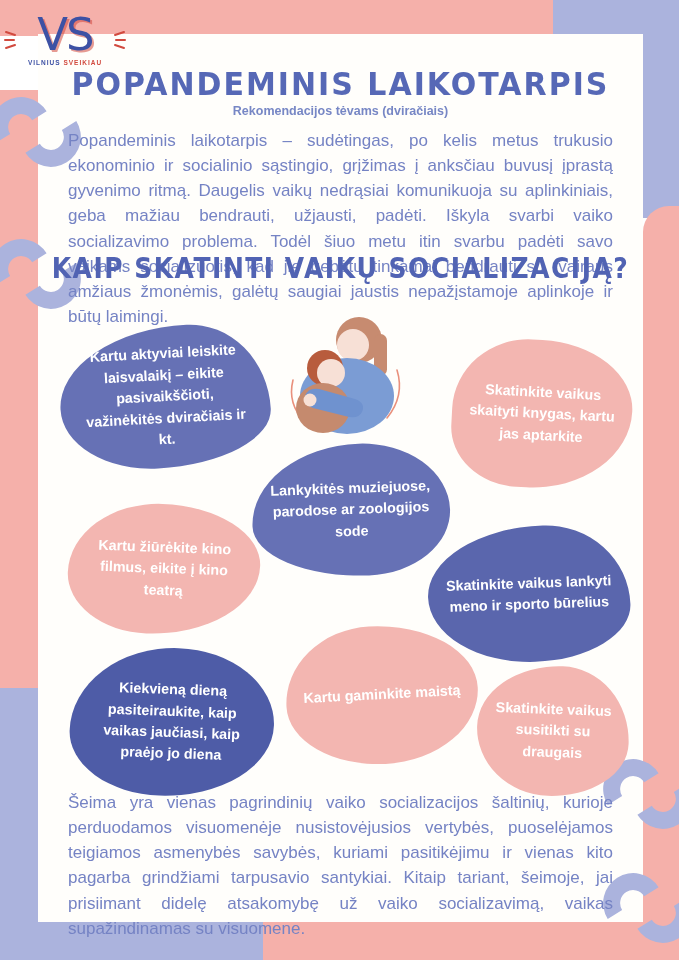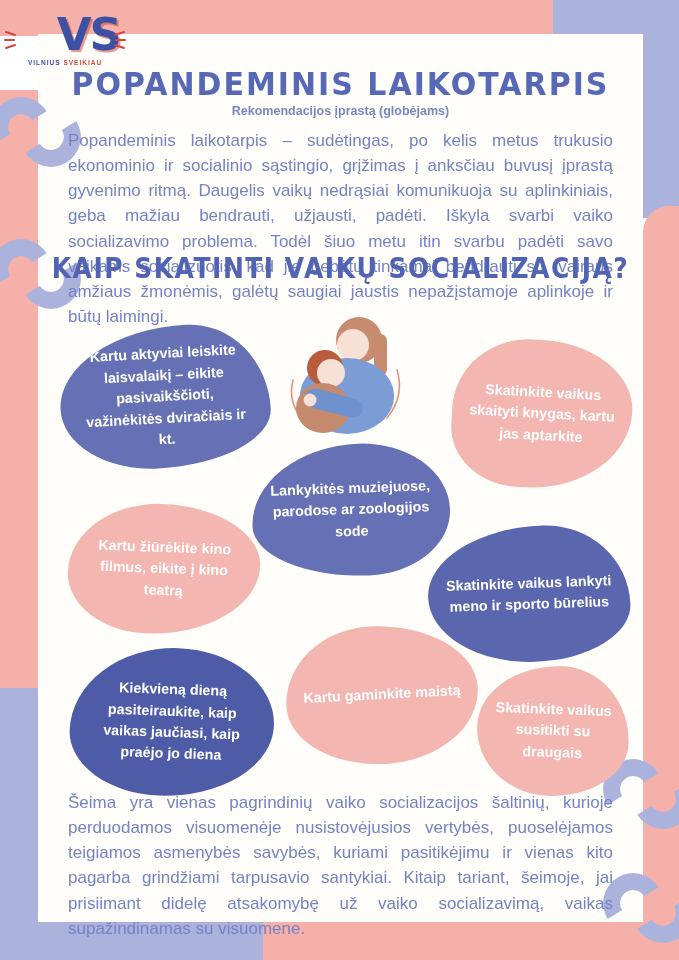--- a/index.html
+++ b/index.html
@@ -21,22 +21,22 @@
   
   .deco{position:absolute;z-index:3;}
   .deco svg{display:block;}
   .s1{left:-14px;top:80px;}
   .s2{left:-14px;top:222px;}
   .s3{left:598px;top:742px;}
   .s4{left:598px;top:856px;}
 
   
   .logo{position:absolute;left:10px;top:12px;width:110px;z-index:4;text-align:center;}
-  .logo-vs{font-family:"DejaVu Sans",sans-serif;font-size:45px;font-weight:bold;line-height:1;
-    color:#3d51a4;letter-spacing:-2px;text-shadow:2px 2px 0 rgba(209,73,62,.55);text-align:right;}
+  .logo-vs{font-family:"DejaVu Sans",sans-serif;font-size:45px;font-weight:normal;line-height:1;
+    color:#3d51a4;letter-spacing:-2px;text-shadow:2px 2px 0 rgba(209,73,62,.55);}
   .logo-org{margin-top:2px;font-size:6.5px;font-weight:bold;letter-spacing:1px;}
   .logo-org .b{color:#3d51a4;} .logo-org .r{color:#d1493e;}
   .logo-dash{position:absolute;top:14px;width:14px;height:26px;}
   .logo-dash.left{left:-6px;} .logo-dash.right{right:-6px;}
 
   
   .title{position:absolute;left:68px;top:66px;width:545px;z-index:4;text-align:center;
     font-family:"DejaVu Sans",sans-serif;font-weight:bold;font-size:30px;letter-spacing:2px;
     color:#5668b6;transform:scaleY(1.08);}
   .subtitle{position:absolute;left:68px;top:104px;width:545px;z-index:4;text-align:center;
@@ -132,21 +132,21 @@
       </g>
     </svg>
     <div class="logo-vs">VS</div>
     <div class="logo-org">
       <span class="b">VILNIUS</span>
       <span class="r">SVEIKIAU</span>
     </div>
   </div>
 
   <div class="title">POPANDEMINIS LAIKOTARPIS</div>
-  <div class="subtitle">Rekomendacijos įprastą (globėjams)</div>
+  <div class="subtitle">Rekomendacijos tėvams (dviračiais)</div>
 
   <div class="para para-intro">Popandeminis laikotarpis – sudėtingas, po kelis metus trukusio ekonominio ir socialinio sąstingio, grįžimas į anksčiau buvusį įprastą gyvenimo ritmą.  Daugelis vaikų nedrąsiai komunikuoja su aplinkiniais, geba mažiau bendrauti, užjausti, padėti. Iškyla svarbi vaiko socializavimo problema. Todėl šiuo metu itin svarbu padėti savo vaikams socializuotis, kad jie gebėtų tinkamai bendrauti su įvairaus amžiaus žmonėmis, galėtų saugiai jaustis nepažįstamoje aplinkoje ir būtų laimingi.</div>
 
   <div class="heading">KAIP SKATINTI VAIKŲ SOCIALIZACIJĄ?</div>
 
   <div class="illus">
     <svg width="126" height="132" viewBox="0 0 126 132">
       <path d="M12,72 Q6,96 24,114" stroke="#e9907c" fill="none" stroke-width="1.6" stroke-linecap="round"></path>
       <path d="M116,62 Q124,88 106,110" stroke="#e9907c" fill="none" stroke-width="1.6" stroke-linecap="round"></path>
       <circle cx="78" cy="32" r="23" fill="#c78b70"></circle>

